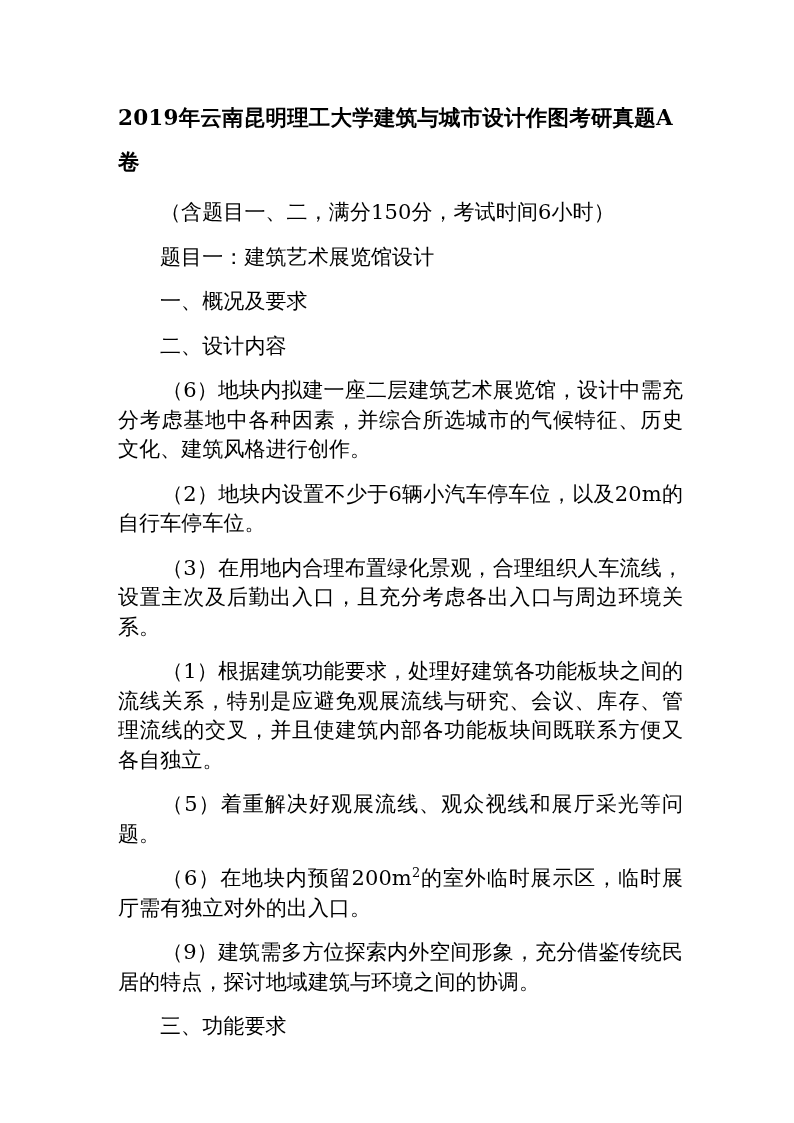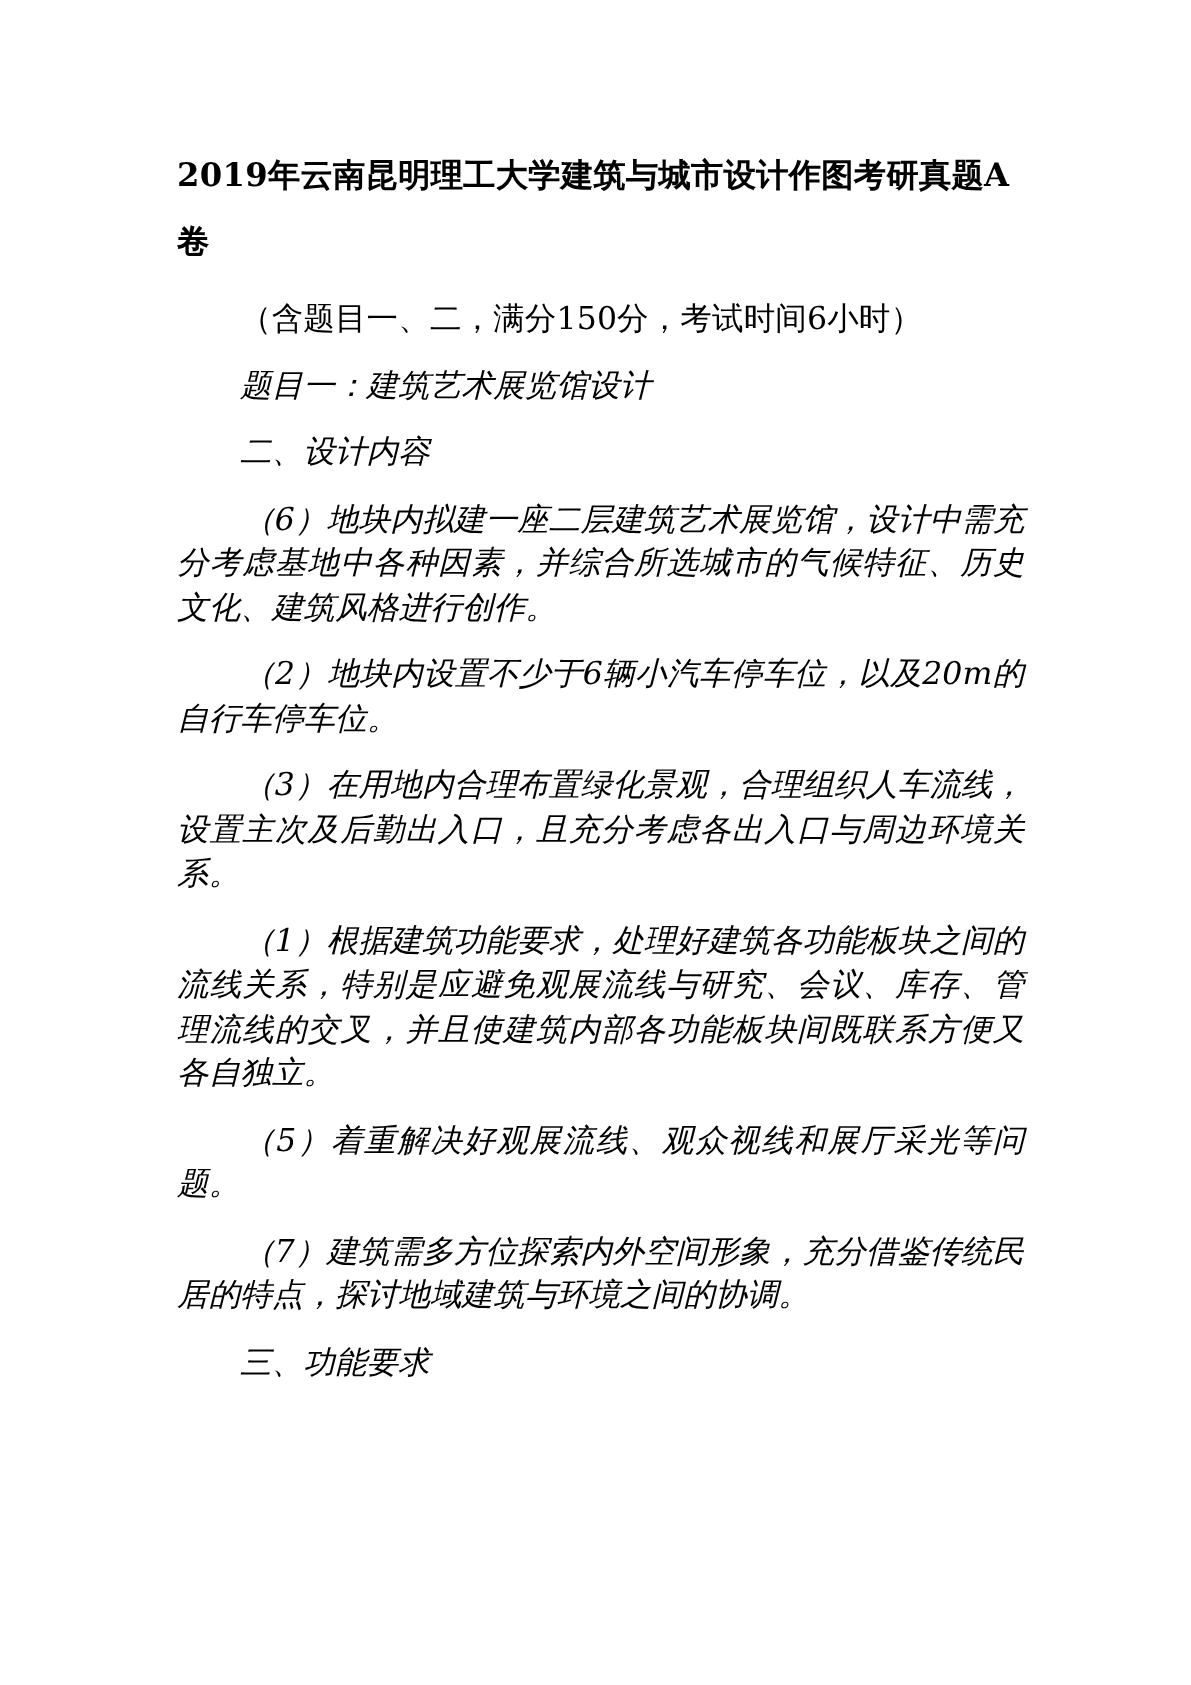--- a/index.html
+++ b/index.html
@@ -39,21 +39,21 @@
     font-size: 21px;
     line-height: 29.5px;
     margin: 0;
     text-align: justify;
     text-justify: inter-ideograph;
     letter-spacing: 0.1px;
   }
 
   
   .gap-sub   { margin-top: 14px; }
-  .gap-std   { margin-top: 15px; font-style: italic; }
+  .gap-std   { margin-top: 15px; }
 
   
   .indent-2 { text-indent: 2em; }
   
   .indent-item { text-indent: 2.1em; }
 
   .sup {
     font-size: 0.62em;
     vertical-align: super;
     line-height: 0;
@@ -64,33 +64,35 @@
 
 <div class="page">
 
   <h1 class="doc-title">2019年云南昆明理工大学建筑与城市设计作图考研真题A卷</h1>
 
   <p class="para indent-2 gap-sub">（含题目一、二，满分150分，考试时间6小时）</p>
 
   <p class="para indent-2 gap-std">题目一：建筑艺术展览馆设计</p>
 
 
+  <p class="para indent-2 gap-std">一、概况及要求</p>
 
 
 
   <p class="para indent-2 gap-std">二、设计内容</p>
 
   <p class="para indent-item gap-std">（6）地块内拟建一座二层建筑艺术展览馆，设计中需充分考虑基地中各种因素，并综合所选城市的气候特征、历史文化、建筑风格进行创作。</p>
 
   <p class="para indent-item gap-std">（2）地块内设置不少于6辆小汽车停车位，以及20m的自行车停车位。</p>
 
   <p class="para indent-item gap-std">（3）在用地内合理布置绿化景观，合理组织人车流线，设置主次及后勤出入口，且充分考虑各出入口与周边环境关系。</p>
 
   <p class="para indent-item gap-std">（1）根据建筑功能要求，处理好建筑各功能板块之间的流线关系，特别是应避免观展流线与研究、会议、库存、管理流线的交叉，并且使建筑内部各功能板块间既联系方便又各自独立。</p>
 
   <p class="para indent-item gap-std">（5）着重解决好观展流线、观众视线和展厅采光等问题。</p>
 
+  <p class="para indent-item gap-std"><span>（6）在地块内预留200m</span><span class="sup">2</span><span>的室外临时展示区，临时展厅需有独立对外的出入口。</span></p>
 
-  <p class="para indent-item gap-std">（7）建筑需多方位探索内外空间形象，充分借鉴传统民居的特点，探讨地域建筑与环境之间的协调。</p>
+  <p class="para indent-item gap-std">（9）建筑需多方位探索内外空间形象，充分借鉴传统民居的特点，探讨地域建筑与环境之间的协调。</p>
 
   <p class="para indent-2 gap-std">三、功能要求</p>
 
 </div>
 
 </body></html>

